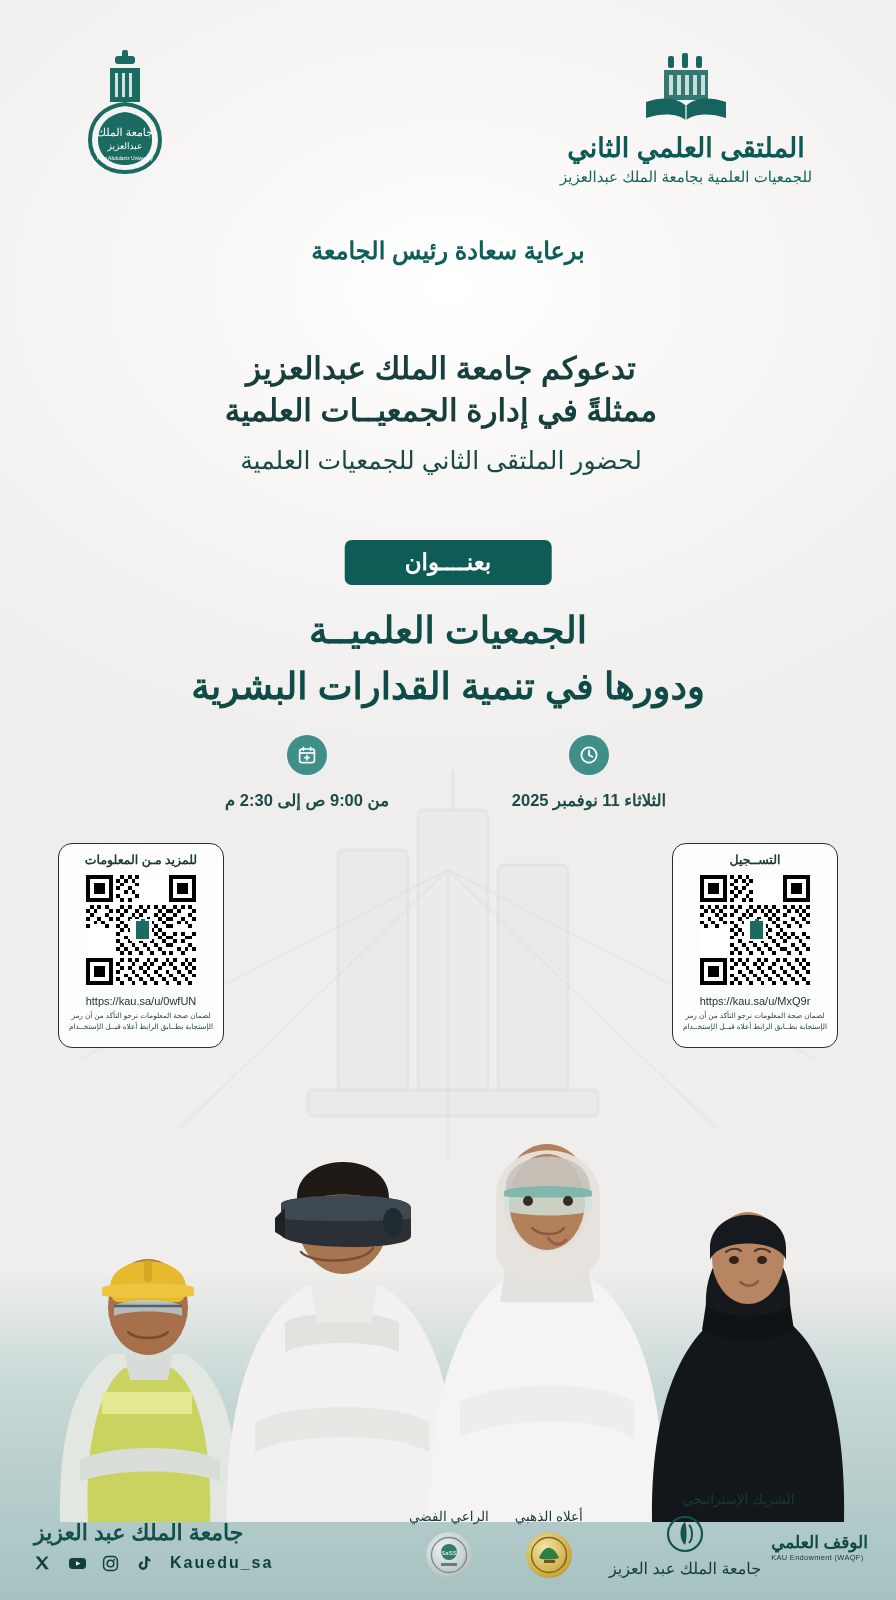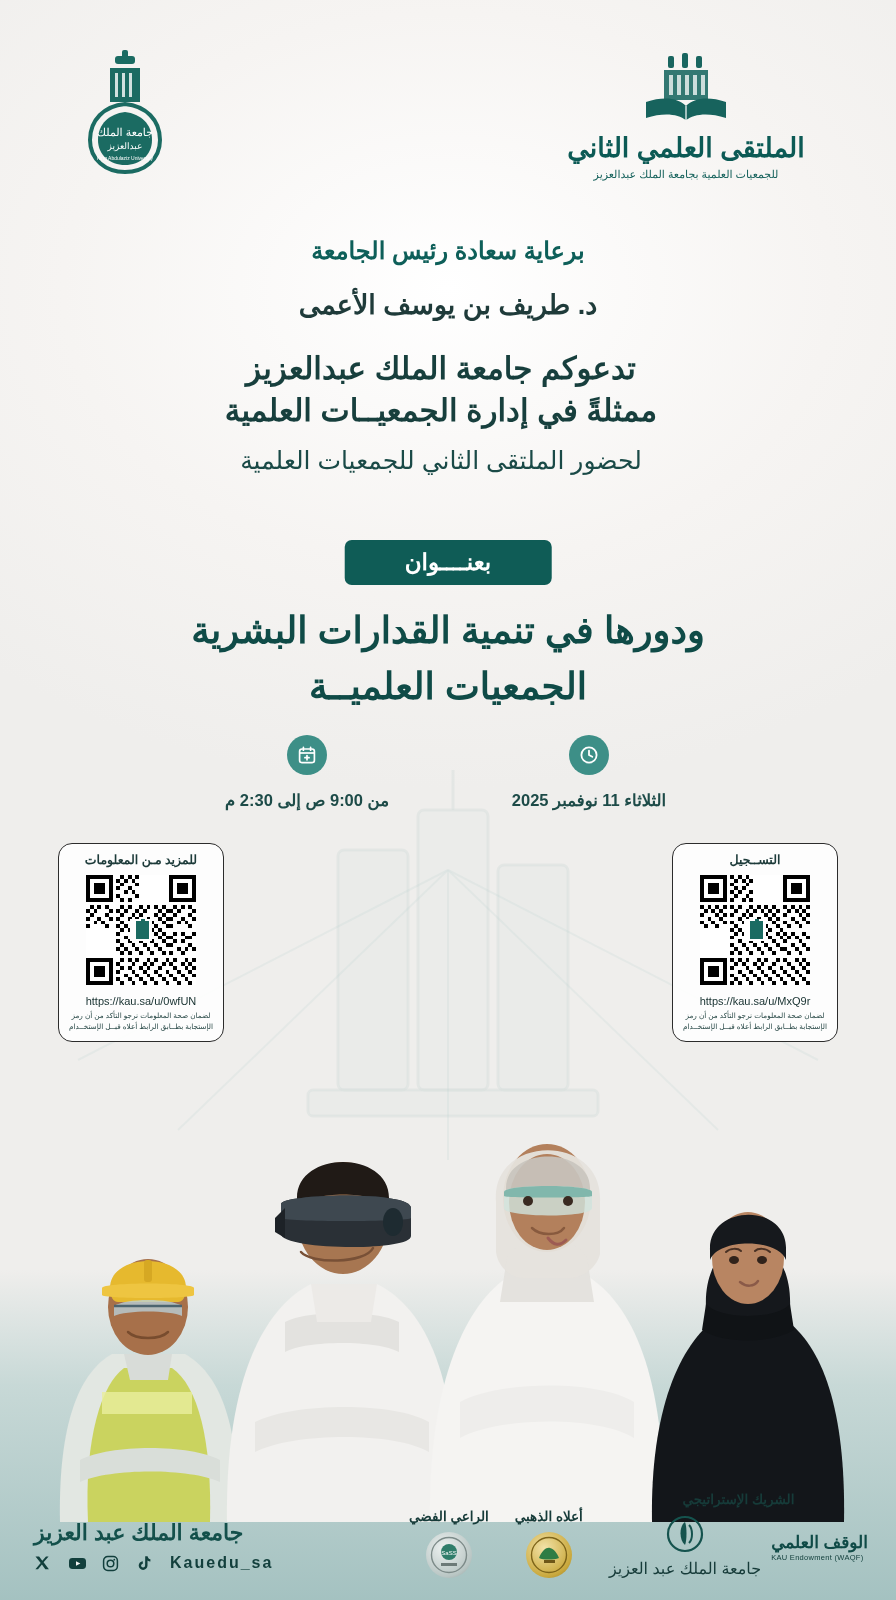--- a/index.html
+++ b/index.html
@@ -57,21 +57,21 @@
   .forum-logo .mark { height: 70px; display:flex; align-items:flex-end; justify-content:center; }
   .forum-logo .t1 {
     margin-top: 10px;
     font-size: 27px;
     font-weight: bold;
     color: #0c5a55;
     letter-spacing: .2px;
   }
   .forum-logo .t2 {
     margin-top: 4px;
-    font-size: 11px;
+    font-size: 15px;
     color: #17635d;
   }
   .kau-logo {
     position: absolute;
     left: 60px;
     top: 48px;
     width: 130px;
     text-align: center;
   }
 
@@ -161,21 +161,21 @@
     font-weight: 600;
   }
 
   
   .qr-card {
     position: absolute;
     width: 166px;
     background: rgba(255,255,255,.88);
     border: 1.5px solid #2c2c2c;
     border-radius: 14px;
-    padding: 8px 8px 9px 8px;
+    padding: 8px 8px 15px 8px;
     text-align: center;
   }
   .qr-card.right { right: 58px; top: 843px; }
   .qr-card.left  { left: 58px;  top: 843px; }
   .qr-label {
     font-size: 12.5px;
     font-weight: bold;
     color: #1d3b3a;
     line-height: 1.35;
     letter-spacing: 1.5px;
@@ -230,21 +230,21 @@
     display: flex;
     align-items: flex-end;
     gap: 26px;
   }
   .sponsor {
     text-align: center;
     color: #163b39;
   }
   .sponsor .cap {
     font-size: 13.5px;
-    font-weight: bold;
+    font-weight: normal;
     margin-bottom: 8px;
   }
   .sponsor .logos { display:flex; align-items:center; justify-content:center; gap: 10px; }
   .badge-circle {
     width: 46px; height: 46px; border-radius: 50%;
     display:flex; align-items:center; justify-content:center;
     font-size: 7px; color:#fff; line-height:1.1; text-align:center;
   }
   .waqf {
     text-align:left;
@@ -347,33 +347,32 @@
           <text x="65" y="88" font-size="11" fill="#ffffff" text-anchor="middle" font-family="'Liberation Sans',sans-serif">جامعة الملك</text>
           <text x="65" y="101" font-size="9" fill="#ffffff" text-anchor="middle" font-family="'Liberation Sans',sans-serif">عبدالعزيز</text>
           <text x="65" y="112" font-size="5" fill="#ffffff" text-anchor="middle" font-family="'Liberation Sans',sans-serif">King Abdulaziz University</text>
         </g>
       </svg>
     </div>
   </div>
 
   <div class="patron">
     <div class="l1">برعاية سعادة رئيس الجامعة</div>
-    <div class="l2">د. طريف بن يوسف الأعمى</div>
   </div>
 
   <div class="invite">
     <div class="big">تدعوكم جامعة الملك عبدالعزيز</div>
     <div class="big">ممثلةً في إدارة الجمعيــات العلمية</div>
     <div class="sub">لحضور الملتقى الثاني للجمعيات العلمية</div>
   </div>
 
   <div class="title-chip">بعنــــوان</div>
   <div class="main-title">
+    <div>الجمعيات العلميــة</div>
     <div>ودورها في تنمية القدارات البشرية</div>
-    <div>الجمعيات العلميــة</div>
   </div>
 
   <div class="info-row">
 
 
     <div class="info-item">
       <div class="info-icon">
         <svg width="22" height="22" viewBox="0 0 22 22" fill="none" stroke="#fff" stroke-width="1.8">
           <circle cx="11" cy="11" r="7.6"></circle>
           <path d="M11 6.6 V11 L14.3 12.8" stroke-linecap="round"></path>

